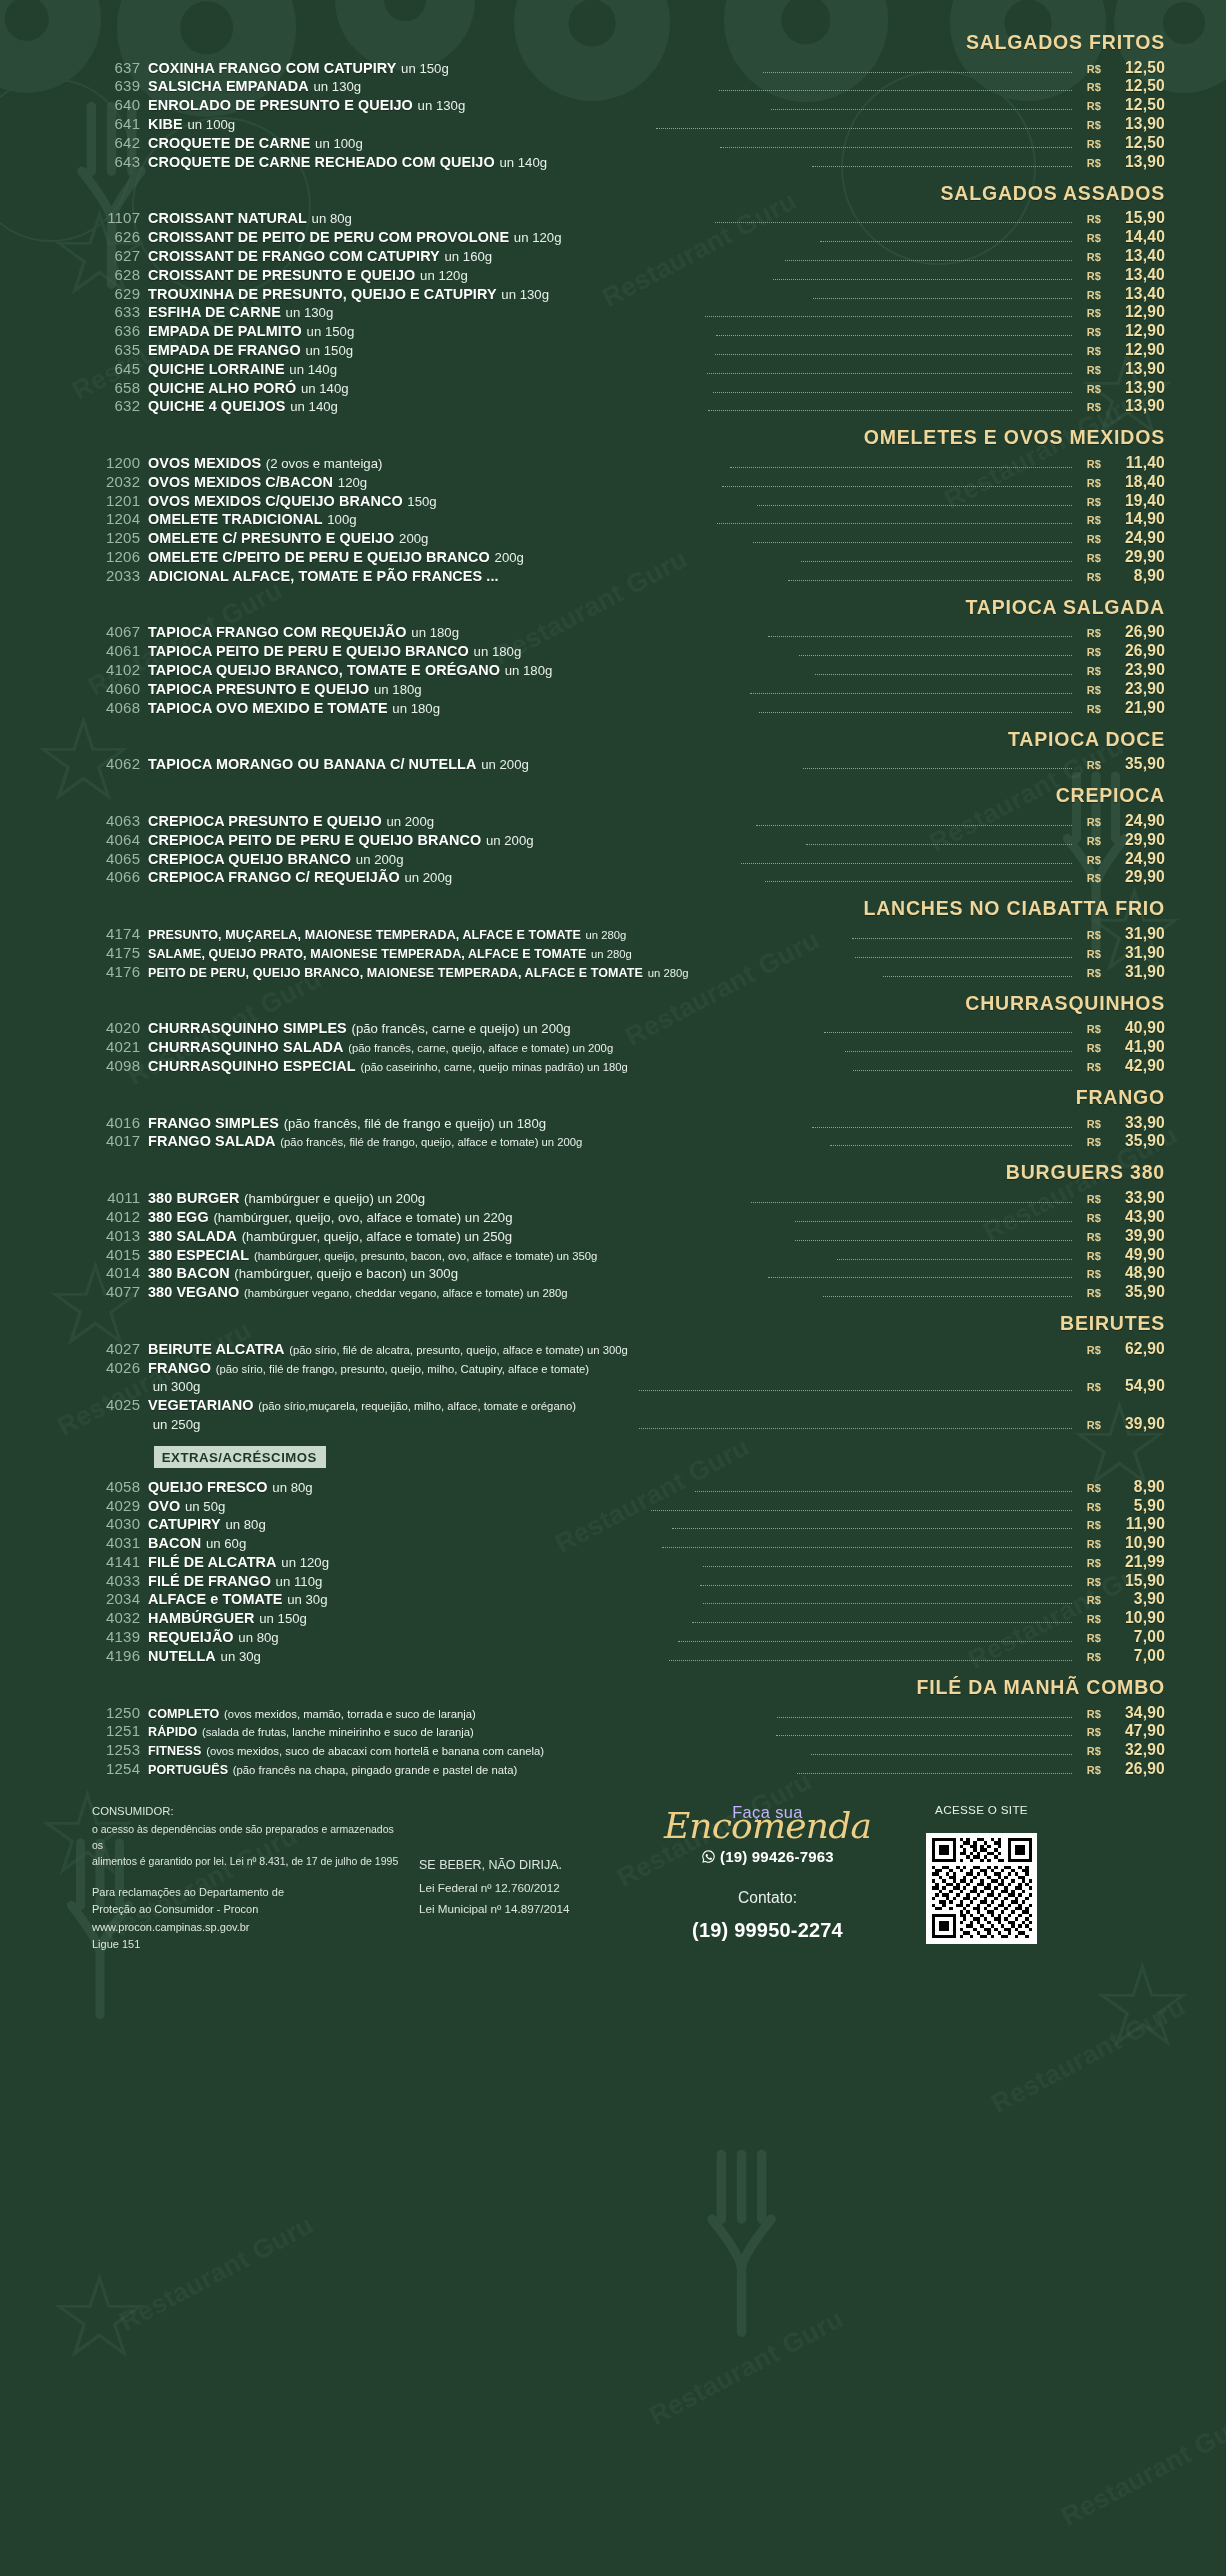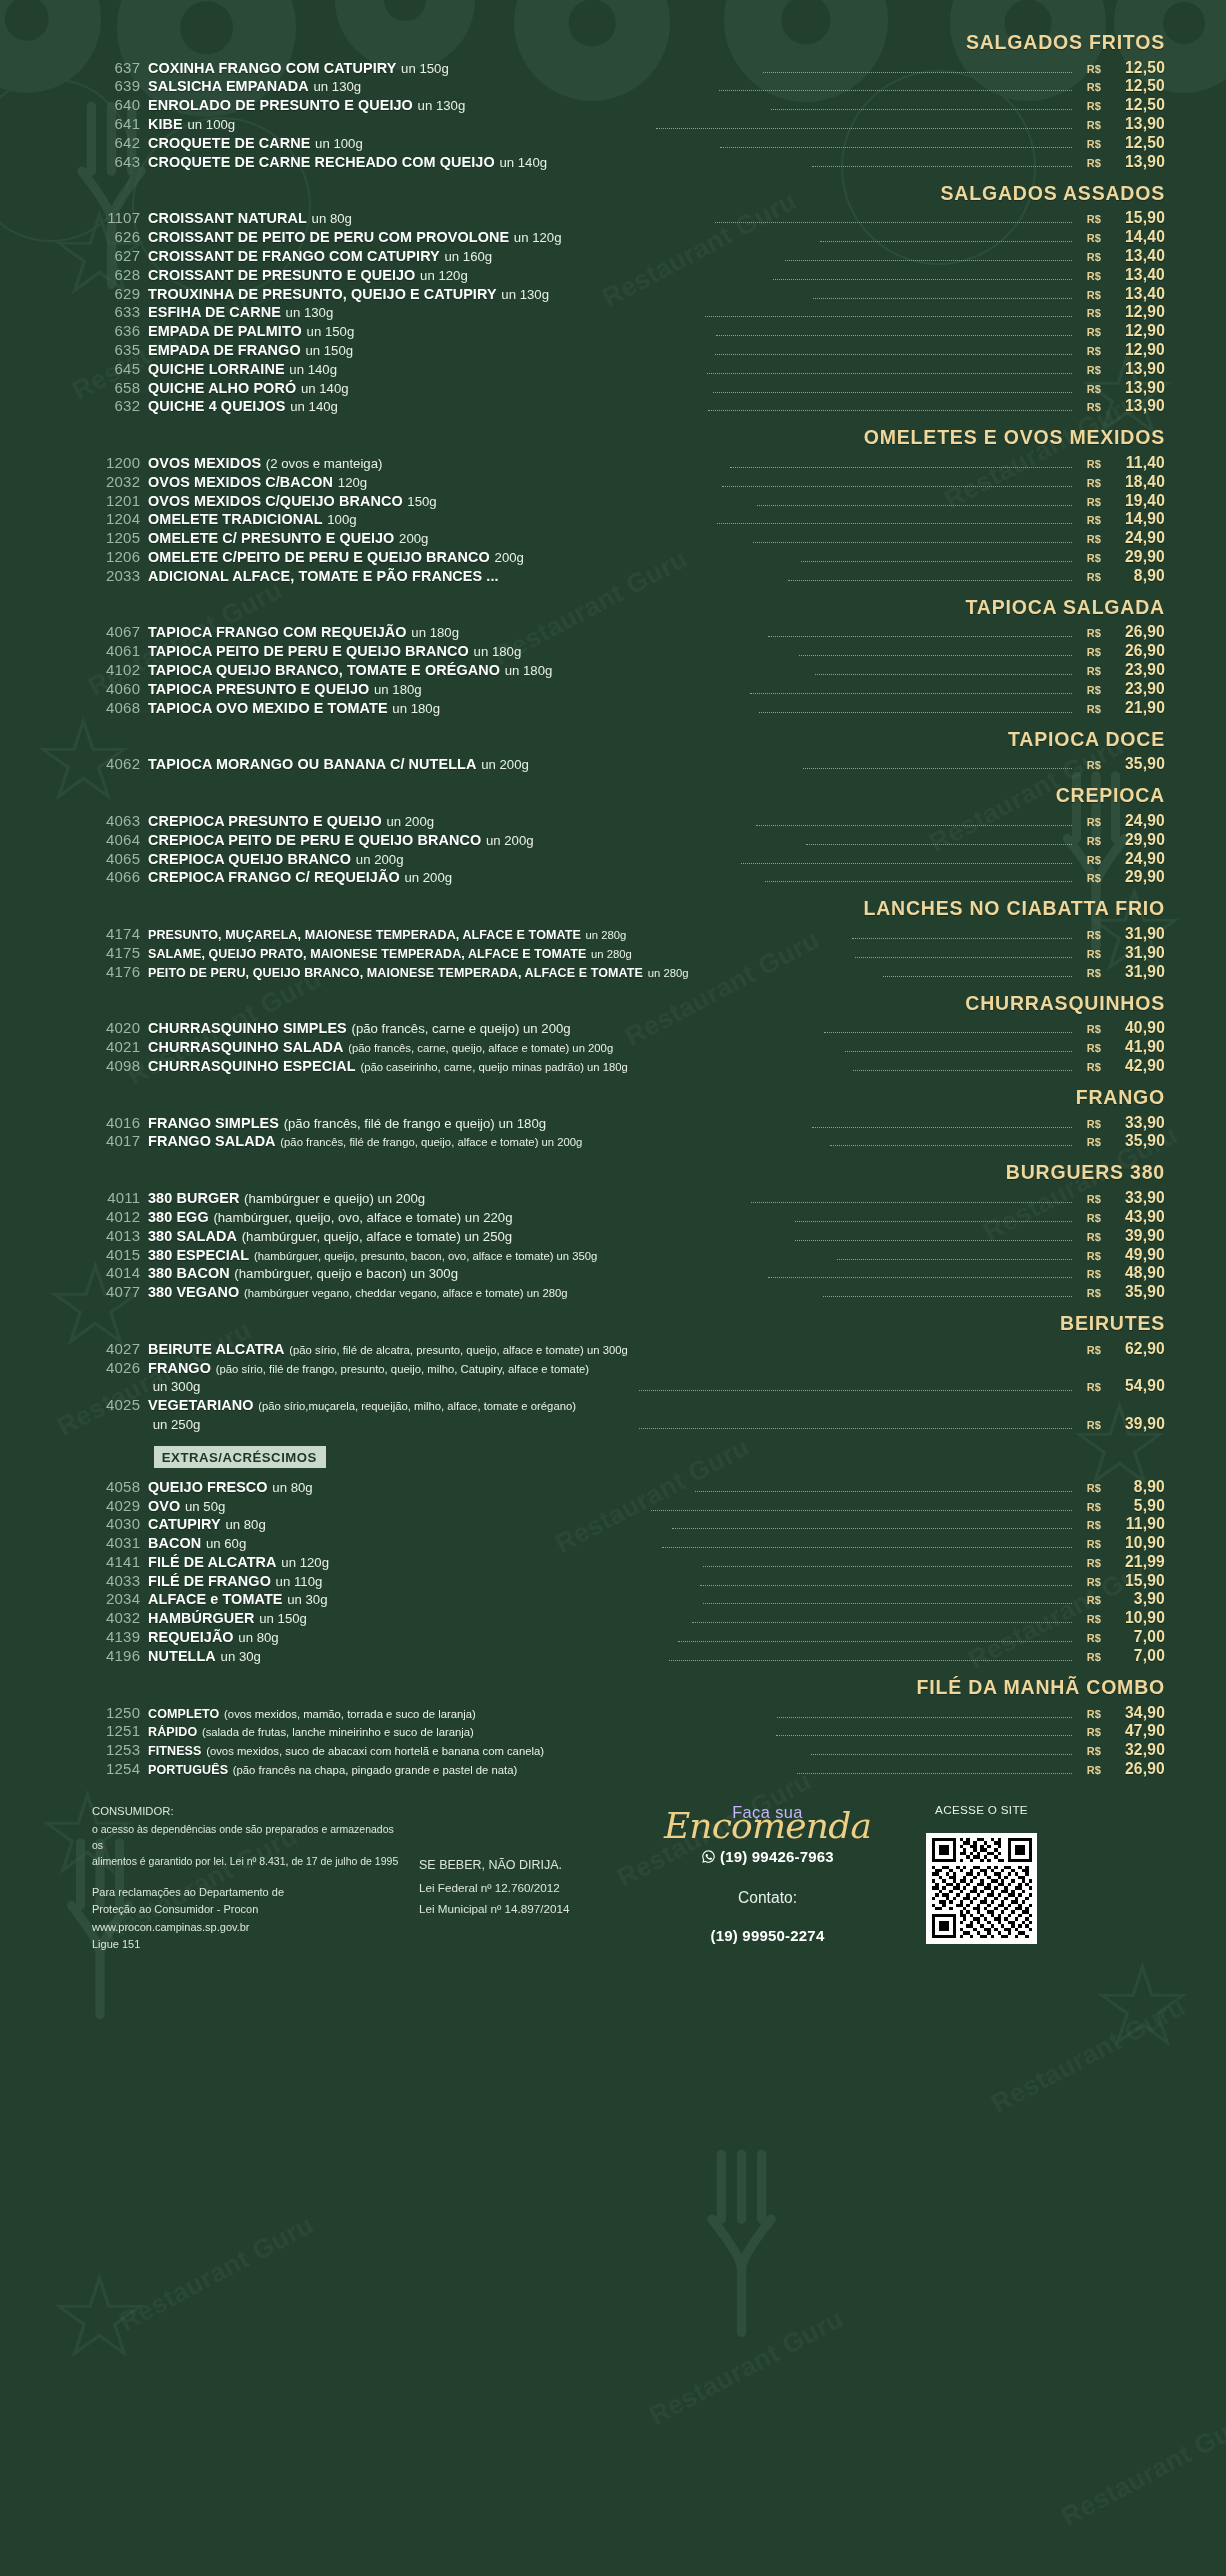--- a/index.html
+++ b/index.html
@@ -207,21 +207,21 @@
     margin-top: -12.5px;
     letter-spacing: -0.8px;
   }
   .wa-line {
     font-size: 15px; font-weight: 700; color: #FFFFFF;
     margin-top: 4.7px; letter-spacing: 0.2px;
     display: flex; align-items: center; justify-content: center; gap: 3.9px;
   }
   .wa-ico { display: inline-block; width: 15px; height: 15px; }
   .contato-lbl { font-size: 15.6px; color: #E9F0EB; margin-top: 23.4px; }
-  .contato-num { font-size: 15px; font-weight: 700; color: #FFFFFF; margin-top: 20px; letter-spacing: 0.2px; }
+  .contato-num { font-size: 20px; font-weight: 700; color: #FFFFFF; margin-top: 12px; letter-spacing: 0.2px; }
 
   .site-lbl { font-size: 11.7px; color: #E9F0EB; letter-spacing: 0.3px; margin-bottom: 17px; }
   .qr {
     width: 111px; height: 111px; background: #FFFFFF;
     margin: 0 auto; padding: 5.5px;
   }
   .qr svg { display: block; width: 100%; height: 100%; }
 </style>
 </head>
 <body>

